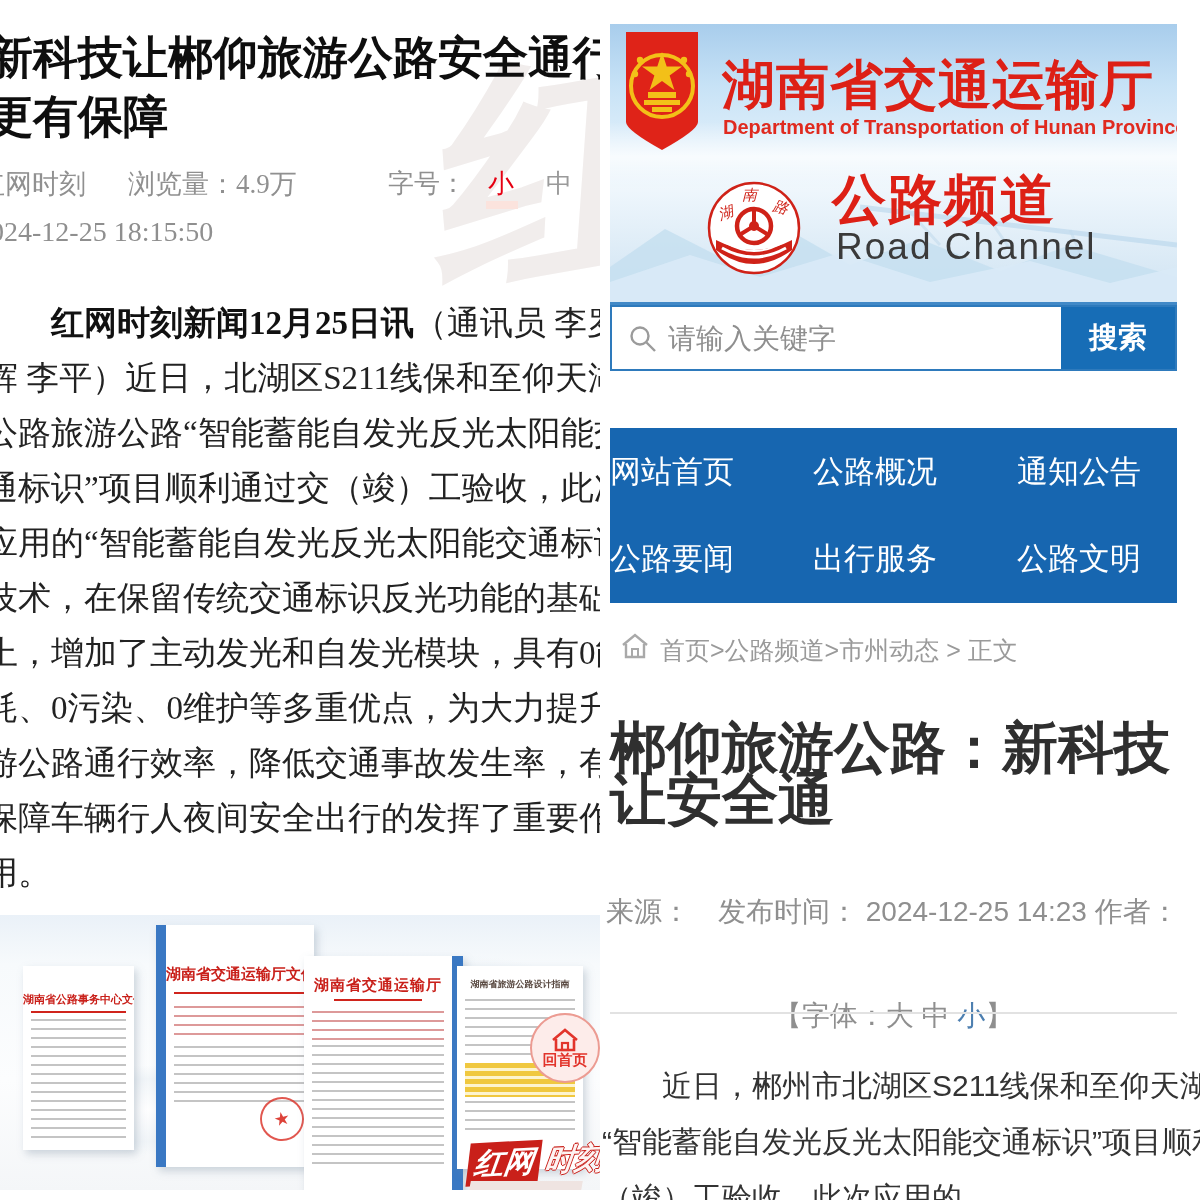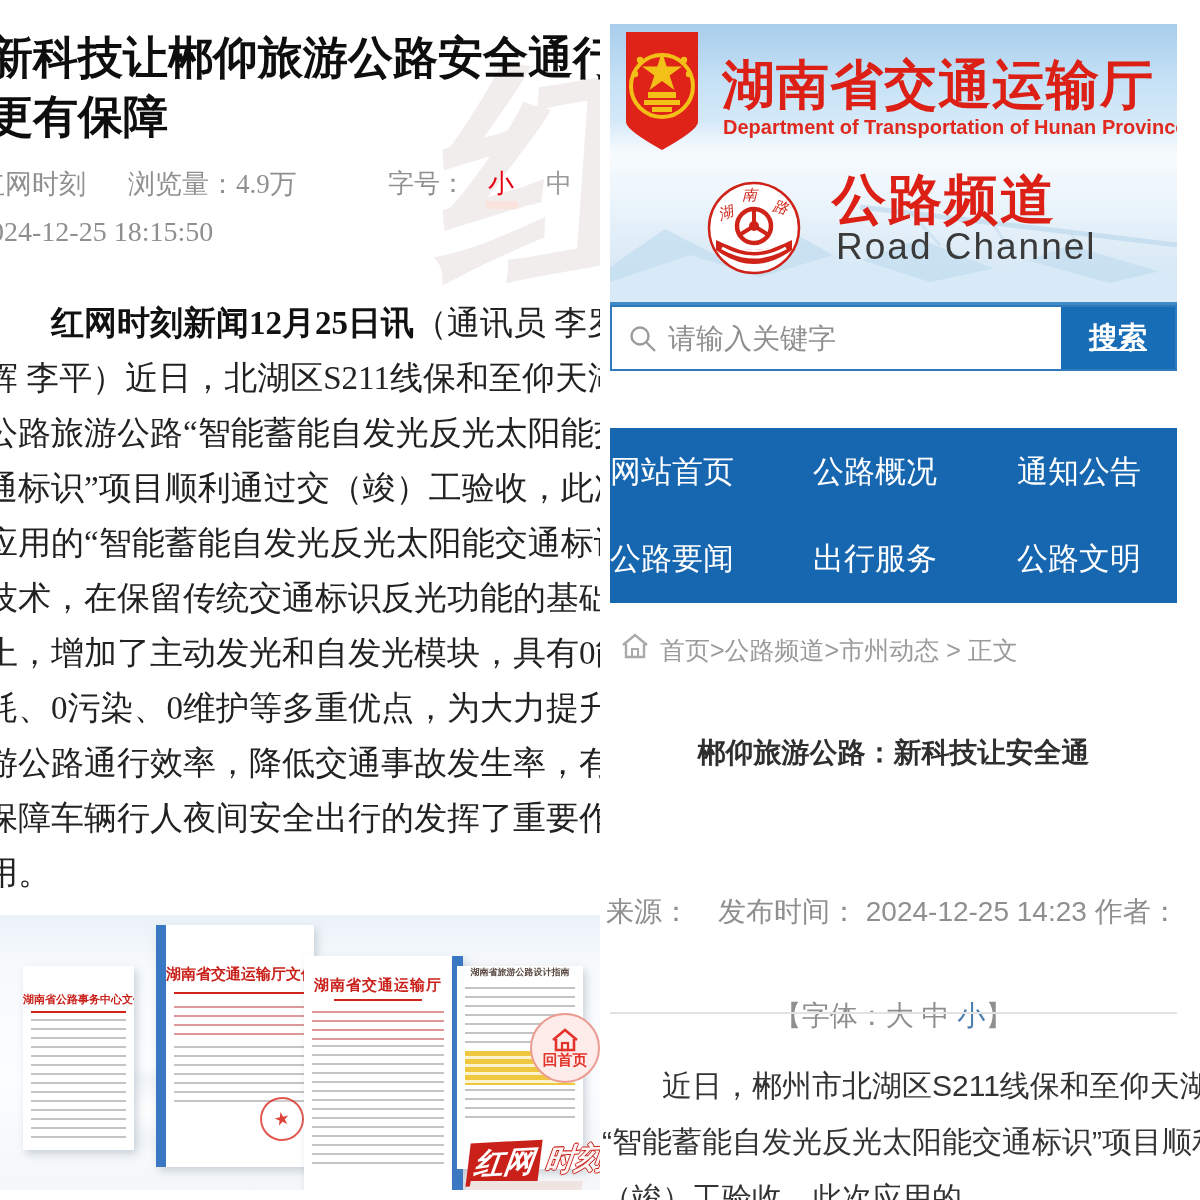--- a/index.html
+++ b/index.html
@@ -69,31 +69,31 @@
   .chan-title{position:absolute;left:222px;top:140px;font-size:54px;font-weight:700;color:#dd2016;letter-spacing:2px;white-space:nowrap;}
   .chan-en{position:absolute;left:226px;top:202px;font-size:37px;color:#3a3a3a;letter-spacing:2px;white-space:nowrap;}
 
   .search-bar{position:absolute;left:10px;top:305px;width:567px;height:66px;border:2px solid #2e7abc;
               box-sizing:border-box;background:#fff;padding-left:48px;}
   .search-input{position:absolute;left:54px;top:0;width:390px;height:62px;border:0;outline:none;
                 font-size:28px;color:#333;background:transparent;font-family:inherit;}
   .search-input::placeholder{color:#8f8f8f;}
   .search-icon{position:absolute;left:16px;top:17px;}
   .search-btn{position:absolute;right:0;top:0;width:114px;height:62px;background:#176db6;border:0;
-              color:#fff;font-size:29px;font-weight:700;cursor:pointer;font-family:inherit;text-decoration:underline;}
+              color:#fff;font-size:29px;font-weight:700;cursor:pointer;font-family:inherit;}
 
   .nav-grid{position:absolute;left:10px;top:428px;width:567px;height:175px;background:#1766b0;
             display:grid;grid-template-columns:203px 204px 160px;grid-template-rows:87px 88px;align-items:center;}
   .nav-item{color:#fff;font-size:31px;white-space:nowrap;cursor:pointer;}
 
   .breadcrumb{position:absolute;left:20px;top:632px;height:32px;}
   .bc-text{position:absolute;left:40px;top:2px;font-size:25px;color:#9a9a9a;white-space:nowrap;}
 
-  .r-title{position:absolute;left:10px;top:722px;width:567px;text-align:center;
-           font-size:28px;font-weight:700;color:#2f2f2f;line-height:62px;}
+  .r-title{position:absolute;left:10px;top:722px;width:567px;text-align:left;
+           font-size:56px;font-weight:700;color:#2f2f2f;line-height:52px;}
   .r-meta{position:absolute;left:6px;top:893px;width:578px;overflow:hidden;white-space:nowrap;
           font-size:28px;color:#8f8f8f;}
   .r-fontline{position:absolute;left:10px;top:997px;width:567px;text-align:center;
               font-size:28px;color:#8f8f8f;white-space:nowrap;}
   .r-fontline .fl-small{color:#4d7fb0;}
   .r-divider{position:absolute;left:10px;top:1012px;width:567px;height:2px;background:#e2e2e2;}
   .r-body{position:absolute;left:2px;top:1058px;width:596px;}
   .r-line{white-space:nowrap;font-size:30px;line-height:56px;color:#333;}
 </style>
 </head>
@@ -157,21 +157,21 @@
       </div>
 
       <div class="doc spineR" style="left:304px;top:41px;width:148px;height:237px;">
         <div class="doc-title" style="margin-top:20px;font-size:15px;letter-spacing:1px;">湖南省交通运输厅</div>
         <div class="red-rule" style="width:60%;margin:4px auto;"></div>
         <div class="fill-lines red" style="height:30px;margin-top:10px;"></div>
         <div class="fill-lines" style="height:120px;"></div>
       </div>
 
       <div class="doc" style="left:457px;top:51px;width:126px;height:203px;">
-        <div class="doc-title" style="font-size:9px;color:#5a4a42;">湖南省旅游公路设计指南</div>
+        <div class="doc-title" style="margin-top:12px;font-size:9px;color:#5a4a42;">湖南省旅游公路设计指南</div>
         <div class="fill-lines" style="height:60px;margin-top:8px;"></div>
         <div class="hl" style="height:34px;"></div>
         <div class="fill-lines" style="height:30px;"></div>
       </div>
 
       <div class="home-badge">
         <svg width="28" height="24" viewBox="0 0 28 24">
           <path d="M2 12 L14 2 L26 12" fill="none" stroke="#e2342b" stroke-width="2.6"></path>
           <path d="M5 11 V22 H23 V11" fill="none" stroke="#e2342b" stroke-width="2.6"></path>
           <rect x="11" y="15" width="6" height="7" fill="none" stroke="#e2342b" stroke-width="2.2"></rect>

